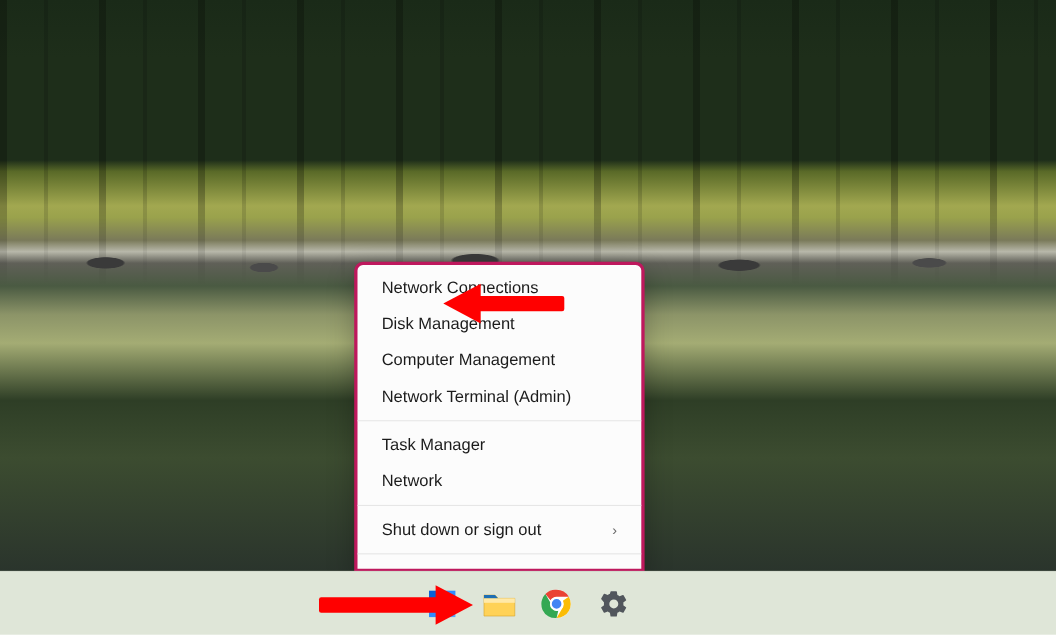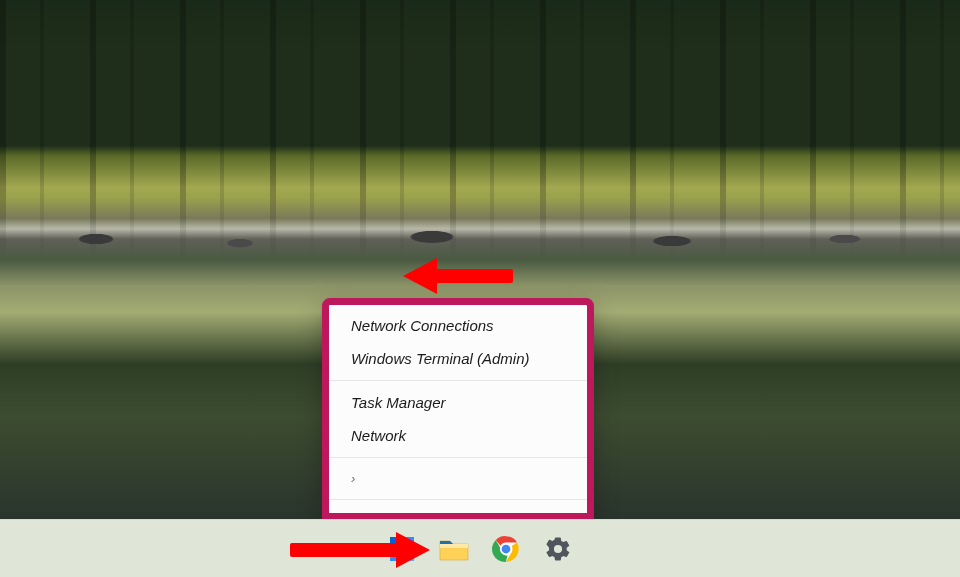--- a/index.html
+++ b/index.html
@@ -41,24 +41,24 @@
   #taskbar{
     position:absolute;left:0;right:0;bottom:0;height:57px;
     background:#dfe6d8;border-top:1px solid rgba(0,0,0,0.05);
     display:flex;align-items:center;justify-content:center;gap:18px;
   }
   .tb-btn{width:34px;height:34px;border-radius:4px;display:flex;align-items:center;justify-content:center;cursor:pointer;}
 
   
   #ctx{
     position:absolute;left:322px;bottom:57px;width:258px;
-    background:#fcfcfc;border:7px solid #be185d;border-radius:8px 8px 0 0;
+    background:#fcfcfc;border:3px solid #be185d;border-radius:8px 8px 0 0;
     box-shadow:0 8px 24px rgba(0,0,0,0.25);
     padding:4px 0 8px 0;
-    font-size:15px;color:#1b1b1b;font-style:italic;
+    font-size:15px;color:#1b1b1b;
   }
   .mi{padding:8px 22px;display:flex;align-items:center;justify-content:space-between;cursor:default;}
   .sep{height:1px;background:#e6e6e6;margin:5px 0;}
   .chev{color:#6a6a6a;font-size:13px;}
 
   
   .arrow{position:absolute;pointer-events:none;}
   .arrow .shaft{position:absolute;background:#ff0000;height:14px;border-radius:2px;}
   .arrow .head{position:absolute;width:0;height:0;border-top:18px solid transparent;border-bottom:18px solid transparent;border-right:34px solid #ff0000;}
   .arrow.right .head{border-right:none;border-left:34px solid #ff0000;}
@@ -76,31 +76,38 @@
 </head>
 <body>
 
 <div id="desktop"></div>
 
 <div id="ctx">
     <div class="mi">
       <span>Network Connections</span>
     </div>
     <div class="mi">
-      <span>Windows Terminal (Admin)</span>
+      <span>Disk Management</span>
+    </div>
+    <div class="mi">
+      <span>Computer Management</span>
+    </div>
+    <div class="mi">
+      <span>Network Terminal (Admin)</span>
     </div>
     <div class="sep"></div>
     <div class="mi">
       <span>Task Manager</span>
     </div>
     <div class="mi">
       <span>Network</span>
     </div>
     <div class="sep"></div>
     <div class="mi">
+      <span>Shut down or sign out</span>
       <span class="chev">›</span>
     </div>
     <div class="sep"></div>
   </div>
 
 <div id="taskbar">
   <div class="tb-btn">
     <svg width="28" height="28" viewBox="0 0 28 28">
       <rect x="2" y="2" width="11" height="11" fill="#0b61d6"></rect>
       <rect x="15" y="2" width="11" height="11" fill="#2f8bff"></rect>

